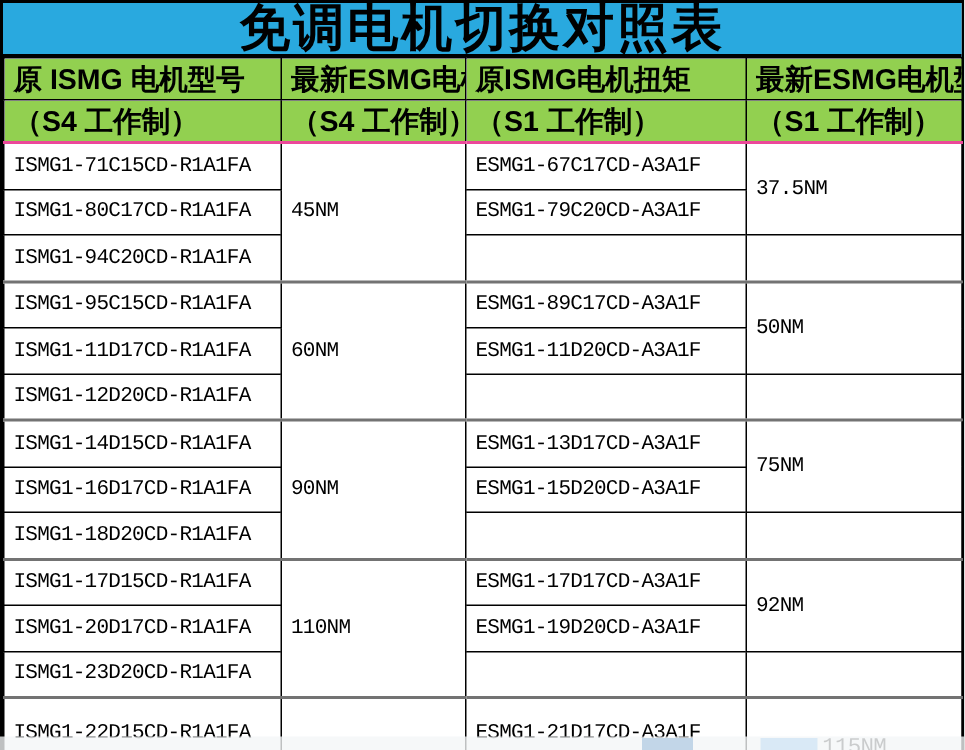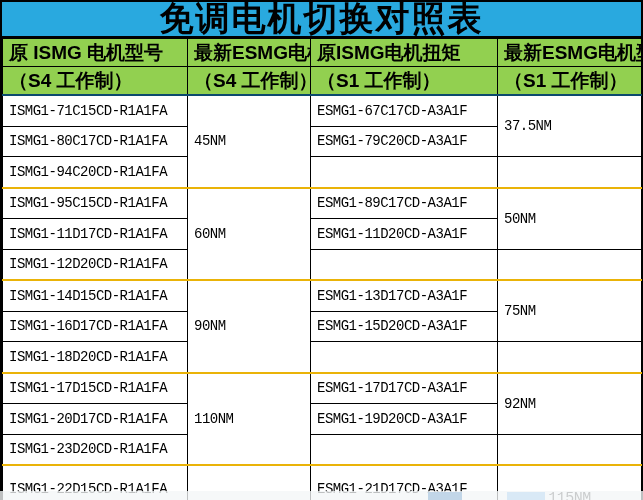--- a/index.html
+++ b/index.html
@@ -33,22 +33,22 @@
     background:var(--header-bg,#92D050); font-weight:600; font-size:19px;
     height:27px;
   }
   tr.hdr-duty th { font-weight:600;margin-top:36px; }
   table.grid td {
     height:29.5px; font-family:"Liberation Mono","DejaVu Sans Mono",monospace;
     font-size:14px; letter-spacing:-0.5px;
   }
   td.model { text-align:center; padding:0 2px; }
   td.torque { text-align:center; padding:0 2px; font-size:15px; }
-  tr.group-start td { border-top:2px solid #eab308; }
-  tr.body-start td { border-top:2px solid #0c4a6e;margin-left:11px; }
+  tr.group-start td { border-top:2px solid #737373; }
+  tr.body-start td { border-top:2px solid #ec4899;margin-left:11px; }
   tr.partial td { height:46px; }
   td.torque-partial { position:relative; }
   td.torque-partial .peek {
     position:absolute; top:24px; left:0; width:100%; text-align:center;
     font-size:15px; color:#3a3a3a;
   }
   .bottom-band {
     position:absolute; left:0; bottom:0; width:643px; height:9px;
     background:rgba(244,246,247,0.78);
   }

